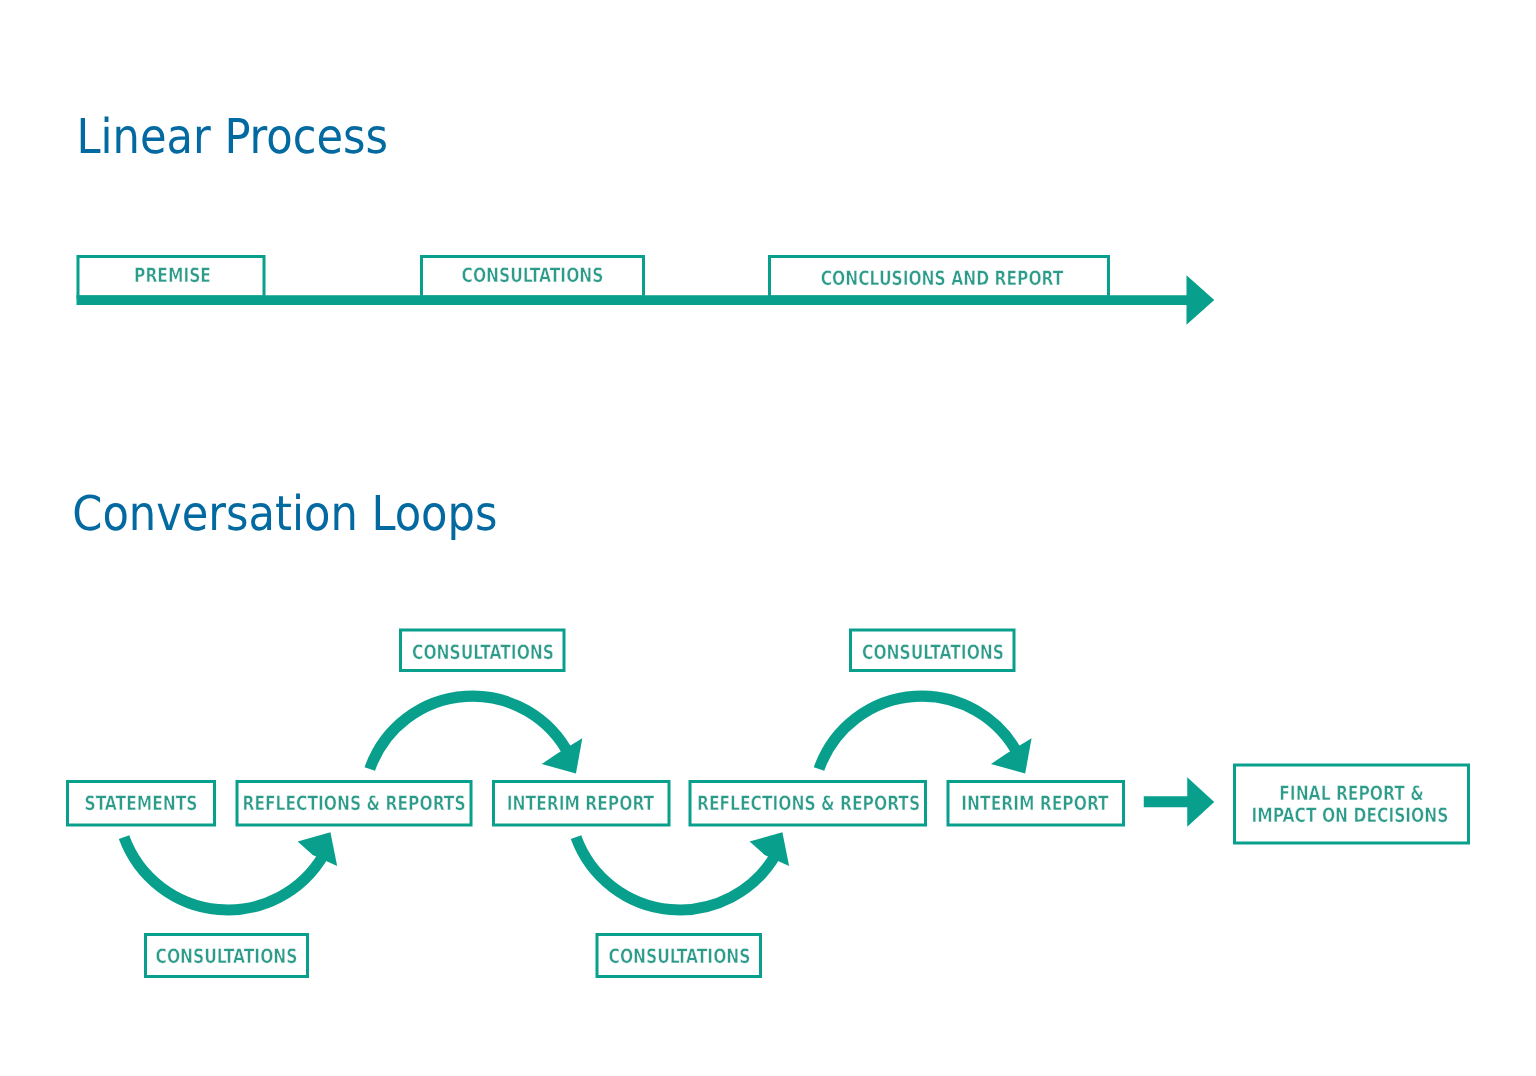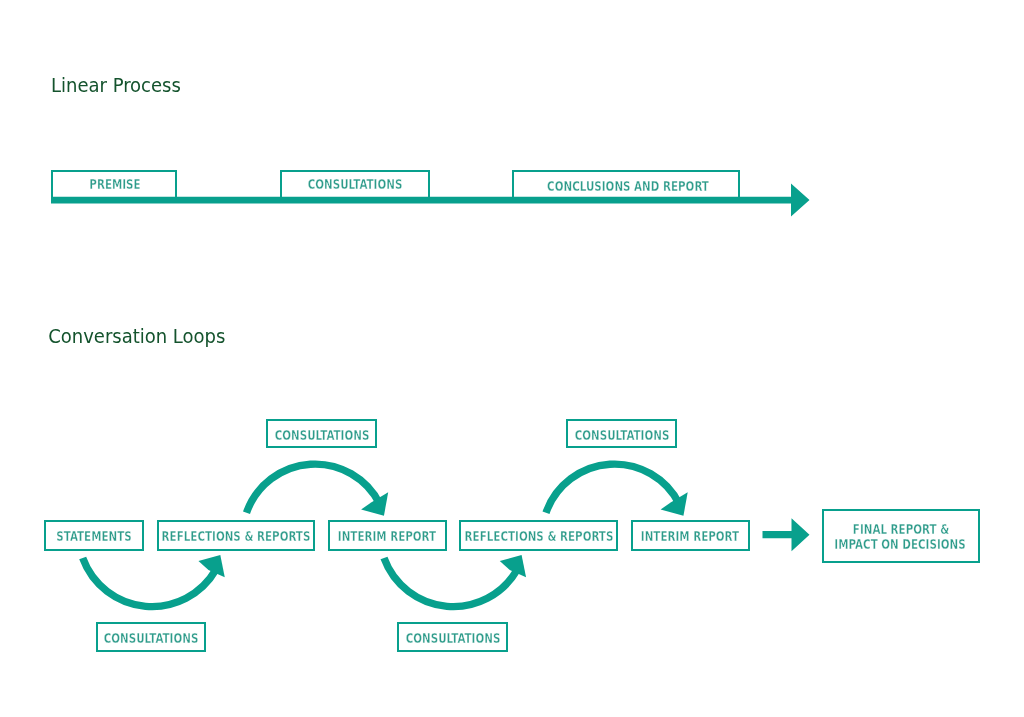--- a/index.html
+++ b/index.html
@@ -3,23 +3,23 @@
 <meta charset="utf-8">
 <title>Linear Process / Conversation Loops</title>
 <style>
   html,body{margin:0;padding:0;}
   body{width:1024px;height:717px;background:#ffffff;
        font-family:"Liberation Sans",sans-serif;overflow:hidden;}
 
   .stage{position:relative;width:1024px;height:717px;background:#ffffff;}
 
   
-  .heading{position:absolute;color:#14532d;
+  .heading{position:absolute;color:#0369a1;
            font-family:"DejaVu Sans",sans-serif;font-stretch:condensed;
-           font-weight:400;white-space:nowrap;line-height:1;font-size:20px;
+           font-weight:400;white-space:nowrap;line-height:1;font-size:32px;
            transform:translateZ(0);}
 
   
   svg.diagram{position:absolute;left:0;top:0;width:1024px;height:717px;display:block;}
 
   
   .box{position:absolute;box-sizing:border-box;
        border:2px solid #08a08d;background:transparent;}
 
   

